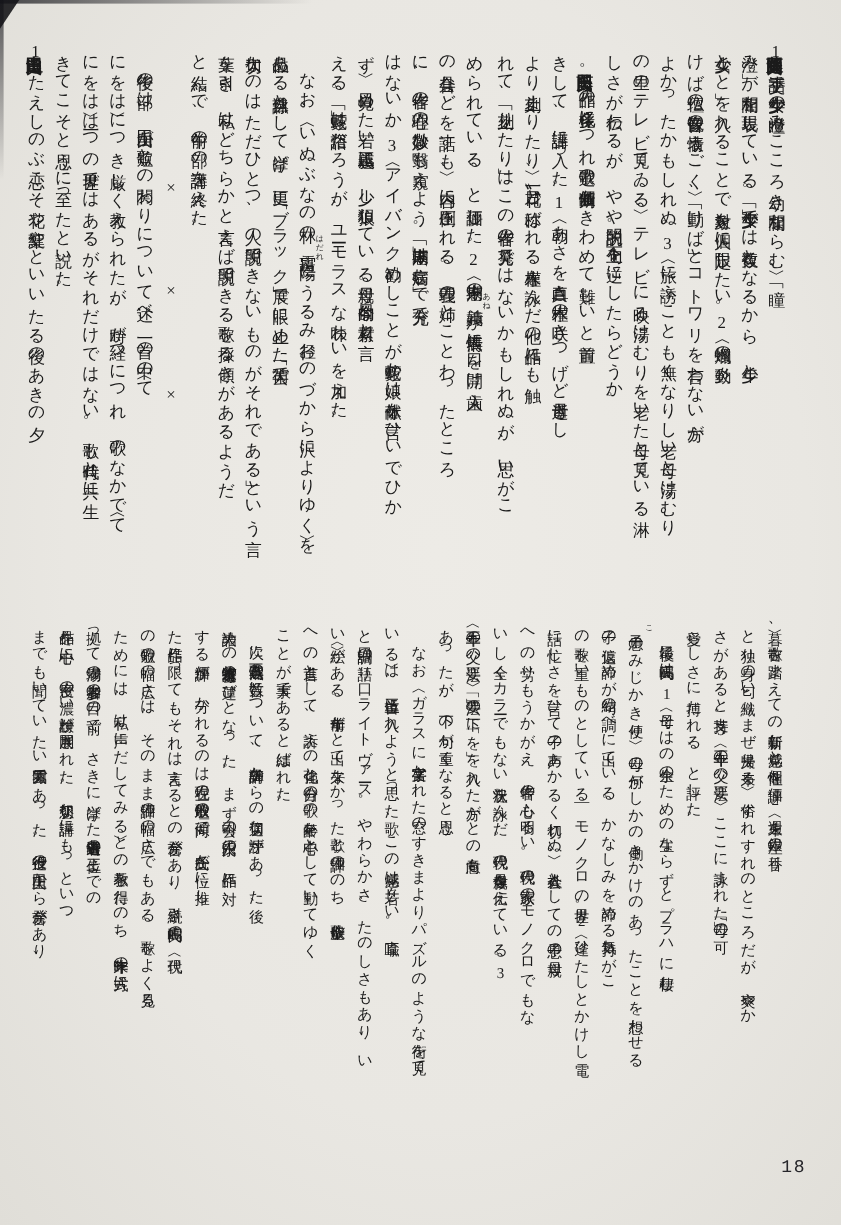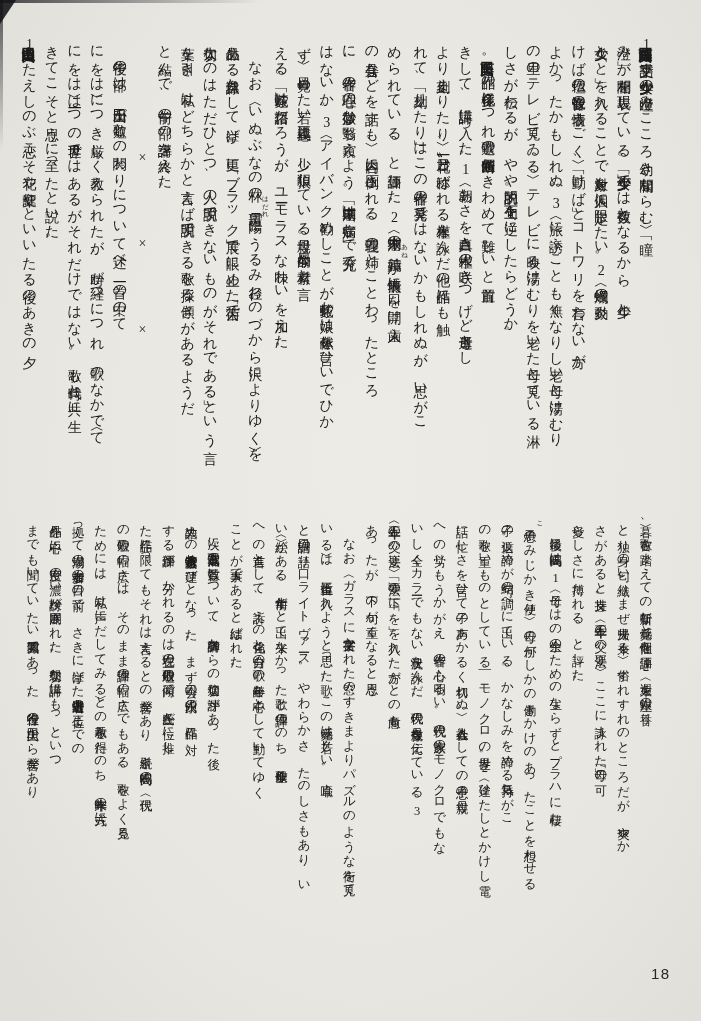--- a/index.html
+++ b/index.html
@@ -31,21 +31,21 @@
   }
   #top-block{top:36px;height:500px;font-size:14px;line-height:22.6px;}
   #bottom-block{top:516px;height:445px;font-size:12.5px;line-height:22.6px;}
   .tcol{height:100%;}
   .b{font-weight:bold;font-family:"Liberation Sans","DejaVu Sans",sans-serif;}
   ruby{ruby-align:center;}
   rt{font-size:6.5px;letter-spacing:0;font-weight:normal;}
   .pagenum{
     position:absolute;top:965px;left:651px;
     font-size:15px;letter-spacing:1.5px;color:#26262a;
-    font-family:Liberation Sans, sans-serif;
+    font-family:Liberation Mono, monospace;
   }
 </style>
 </head>
 <body>
 
 <div class="page">
   <div class="corner-wedge"></div>
   <div class="edge-top"></div>
   <div class="edge-left"></div>
 

